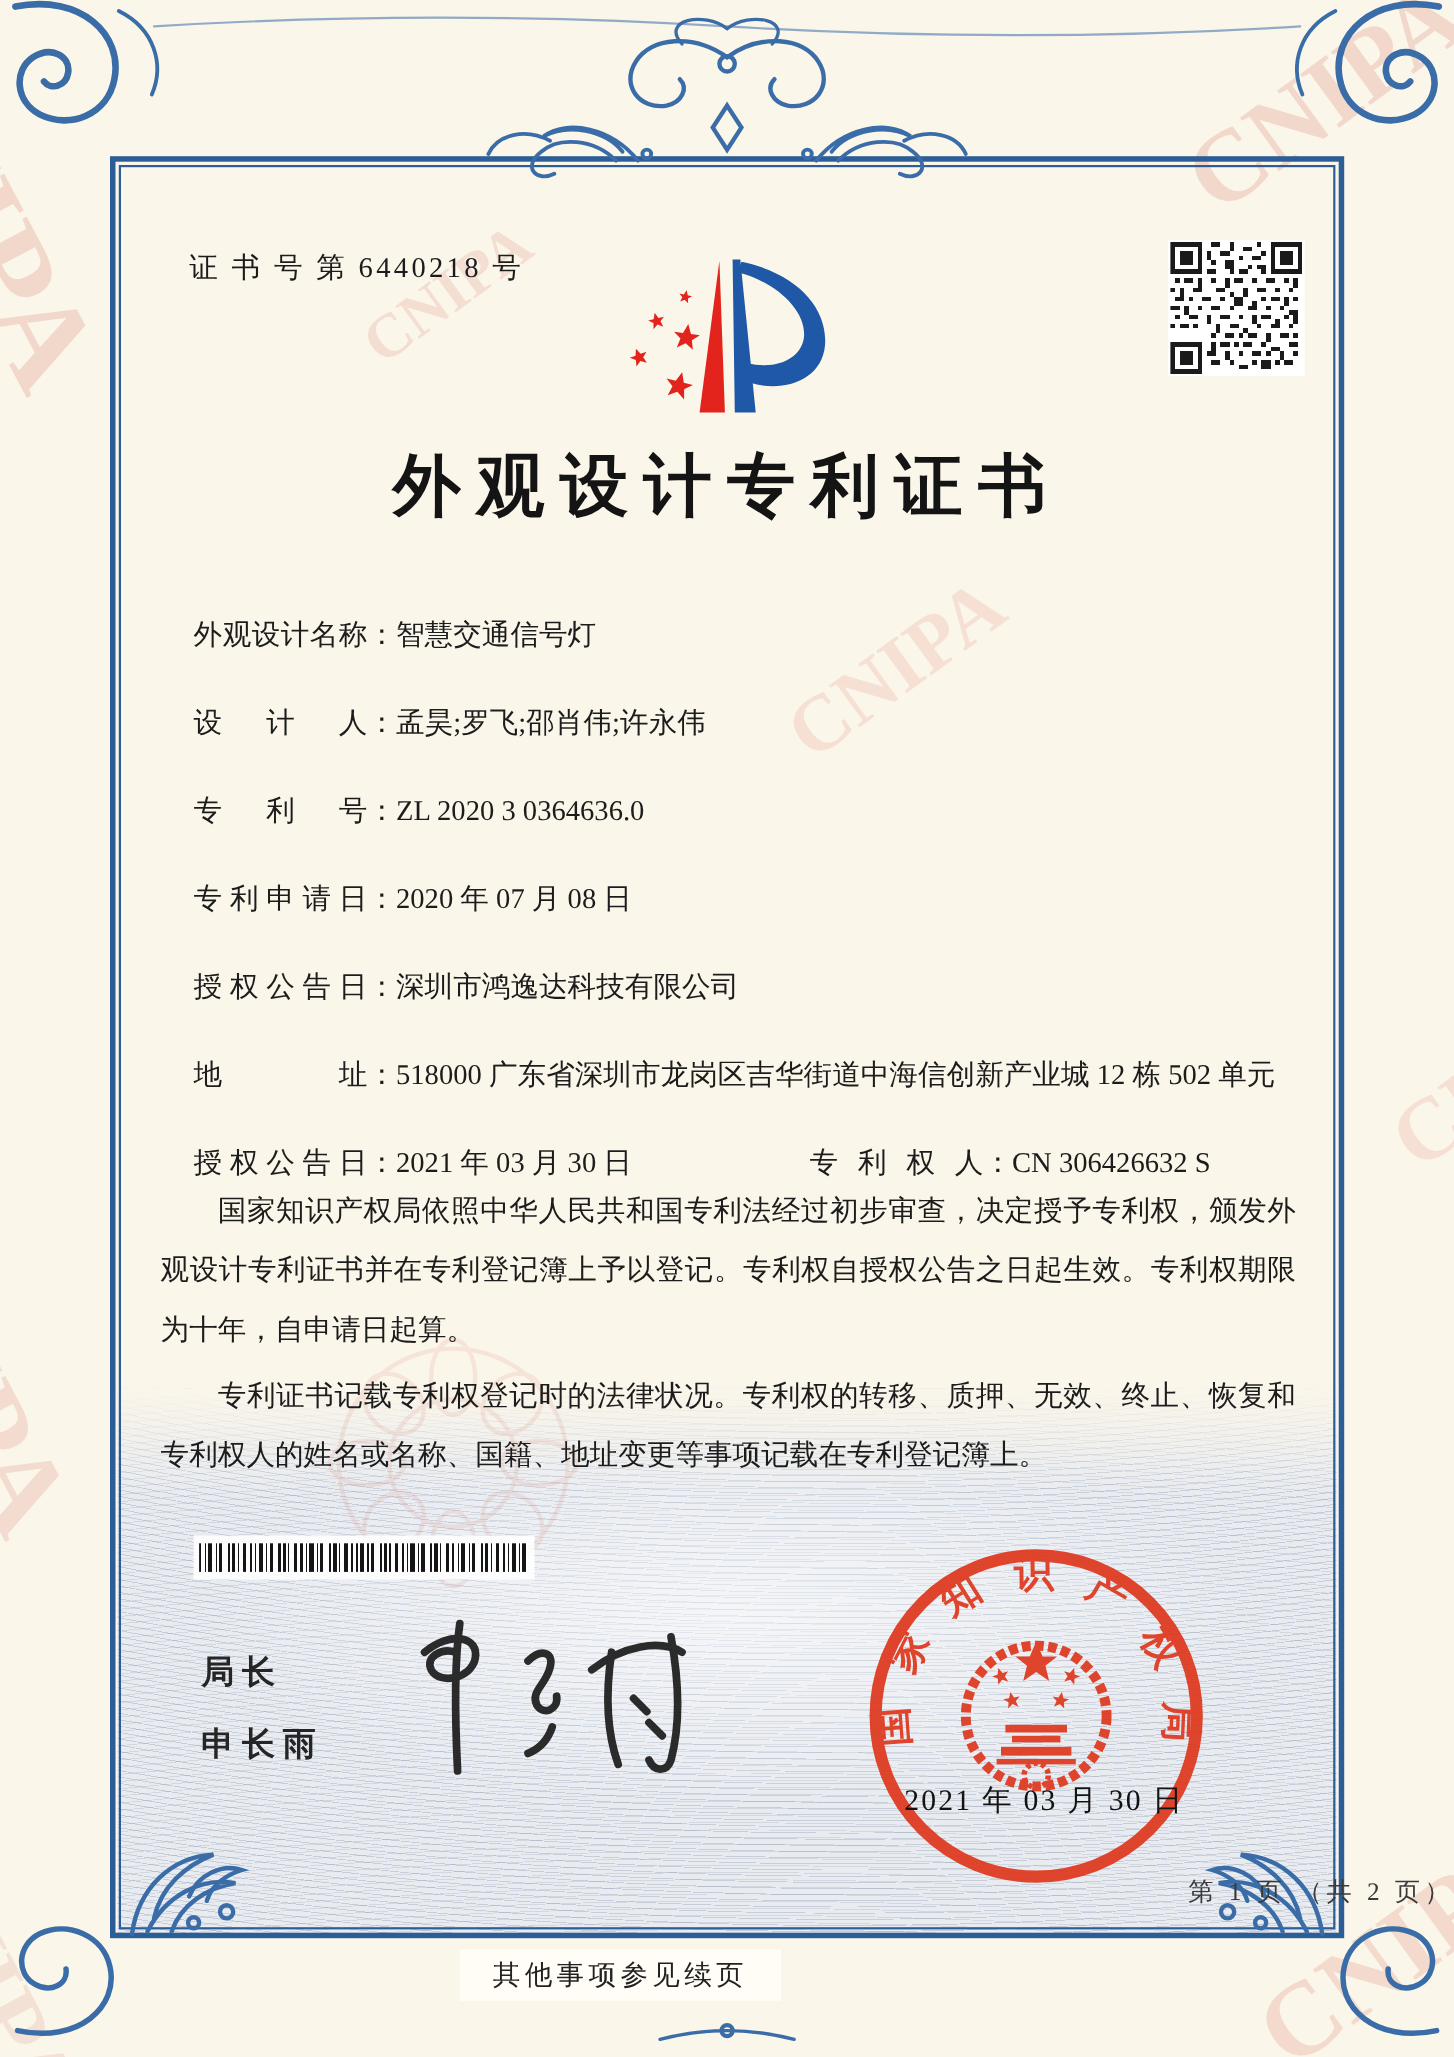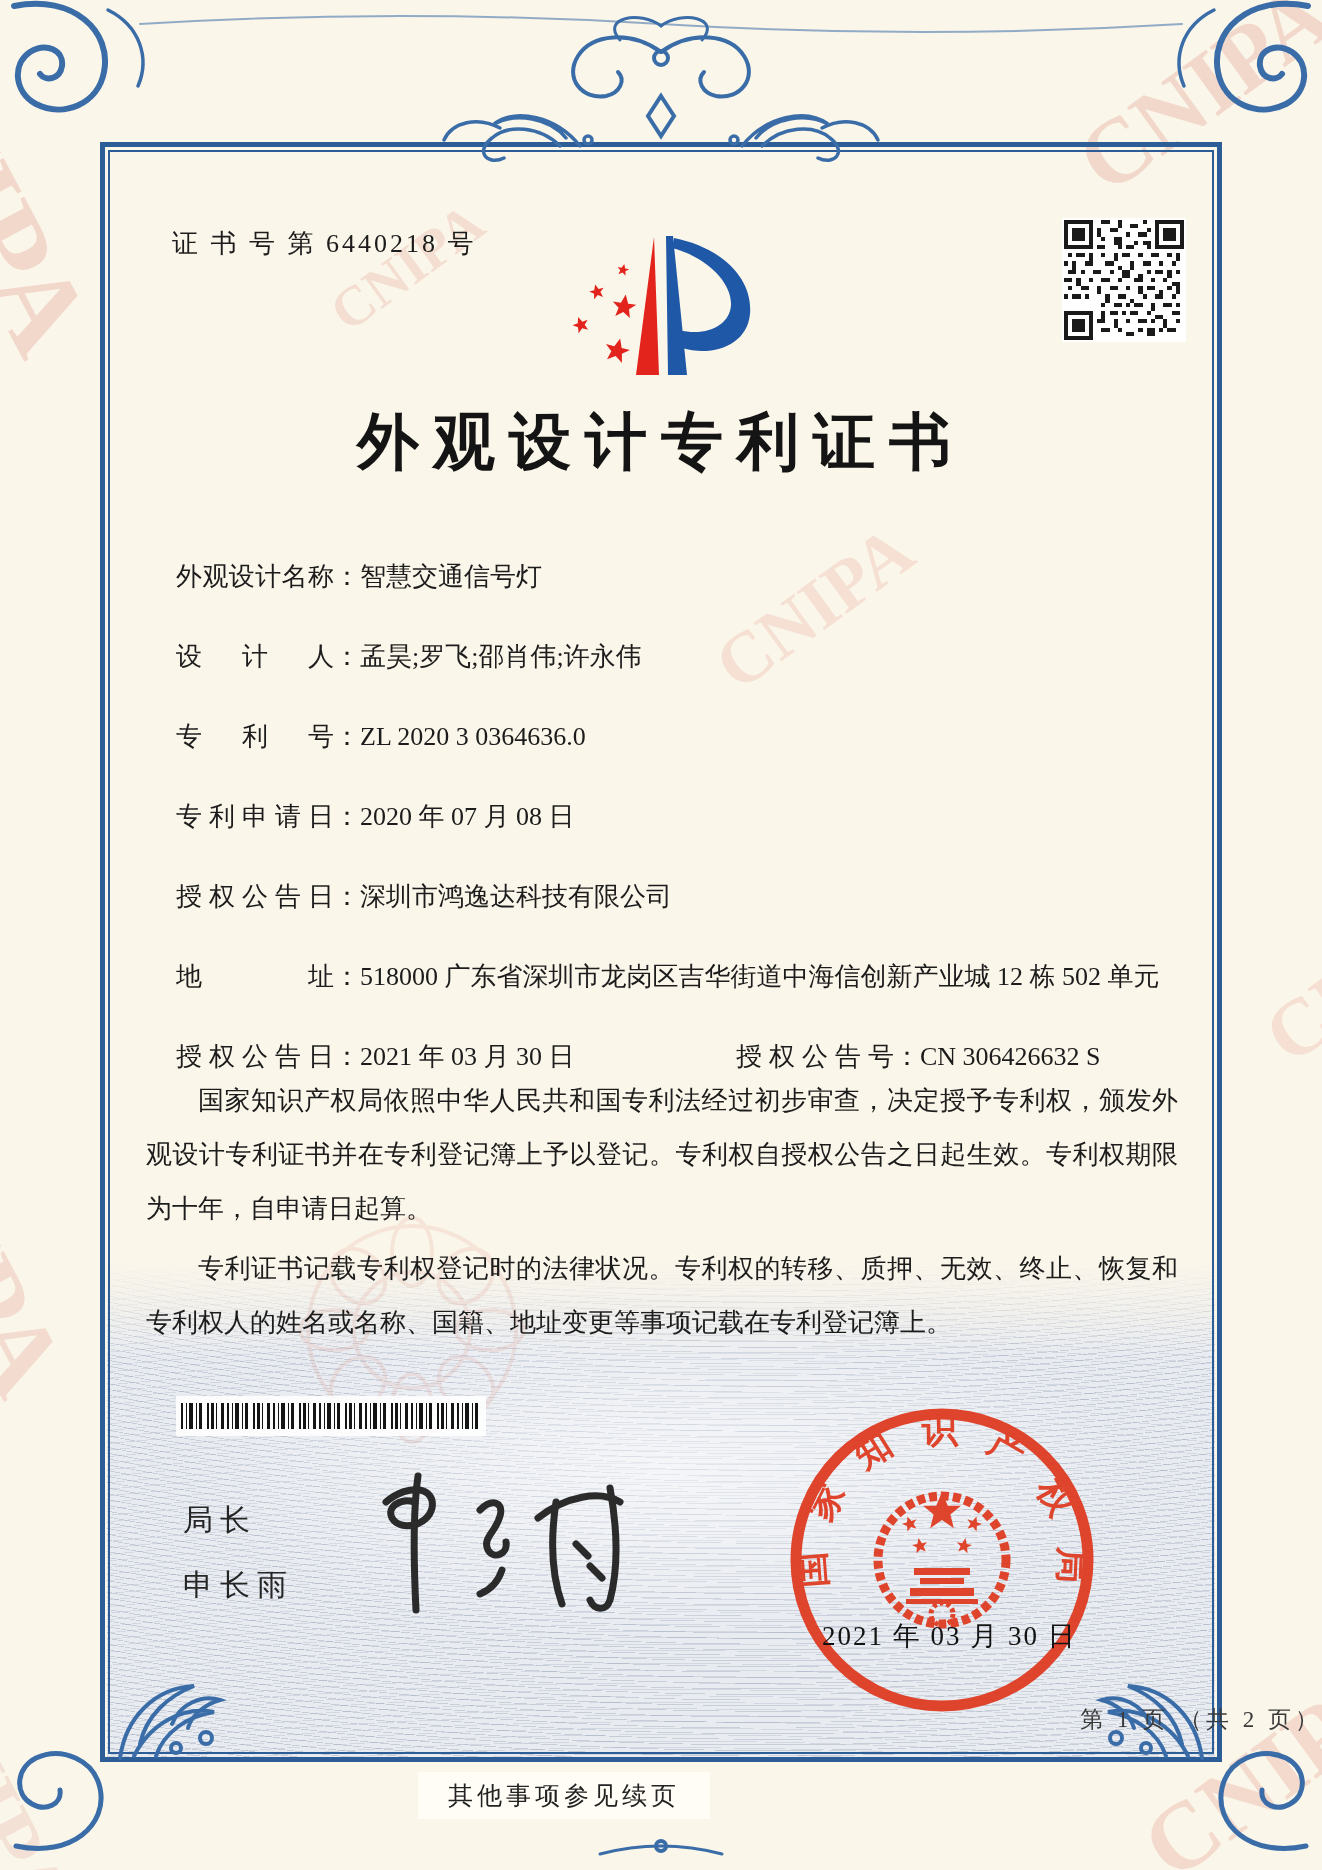--- a/index.html
+++ b/index.html
@@ -62,21 +62,21 @@
   .barcode-box{position:absolute;left:176px;top:1396px;width:300px;padding:7px 5px;
                background:rgba(255,255,255,.88);z-index:6;}
   .barcode{height:26px;background:repeating-linear-gradient(90deg,
       #141414 0 2px, transparent 2px 5px, #141414 5px 6px, transparent 6px 8px,
       #141414 8px 12px, transparent 12px 15px, #141414 15px 16px, transparent 16px 18px,
       #141414 18px 21px, transparent 21px 26px, #141414 26px 28px, transparent 28px 30px,
       #141414 30px 33px, transparent 33px 35px, #141414 35px 36px, transparent 36px 40px,
       #141414 40px 43px, transparent 43px 46px);}
 
   .officer{position:absolute;left:183px;top:1500px;z-index:6;
-           font-family:"Liberation Sans","DejaVu Sans",sans-serif;font-weight:400;
+           font-family:"Liberation Sans","DejaVu Sans",sans-serif;font-weight:700;
            font-size:30px;letter-spacing:7px;color:#252525;}
   .officer div + div{margin-top:24px;}
   .signature{position:absolute;left:352px;top:1458px;z-index:6;}
 
   .seal{position:absolute;left:782px;top:1400px;z-index:7;opacity:.94;}
   .seal-date{position:absolute;left:822px;top:1618px;z-index:8;font-size:27px;
              letter-spacing:2px;color:#131313;}
 
   .page-info{position:absolute;left:0;width:1322px;top:1704px;text-align:right;
              font-size:23px;letter-spacing:4px;color:#3a3a3a;z-index:6;}
@@ -241,21 +241,21 @@
         <span class="fcolon">：</span>
       <span class="fvalue" style="max-width:832px;">518000 广东省深圳市龙岗区吉华街道中海信创新产业城 12 栋 502 单元</span>
     </div>
     <div class="grow">
       <span class="gpair gpair1">
         <span class="flabel">授权公告日</span>
           <span class="fcolon">：</span>
         <span>2021 年 03 月 30 日</span>
       </span>
       <span class="gpair">
-        <span class="flabel">授权公告号</span>
+        <span class="flabel">专利权人</span>
           <span class="fcolon">：</span>
         <span>CN 306426632 S</span>
       </span>
     </div>
   </div>
 
   <div class="paras">
     <p>国家知识产权局依照中华人民共和国专利法经过初步审查，决定授予专利权，颁发外观设计专利证书并在专利登记簿上予以登记。专利权自授权公告之日起生效。专利权期限为十年，自申请日起算。</p>
     <p>专利证书记载专利权登记时的法律状况。专利权的转移、质押、无效、终止、恢复和专利权人的姓名或名称、国籍、地址变更等事项记载在专利登记簿上。</p>
   </div>

